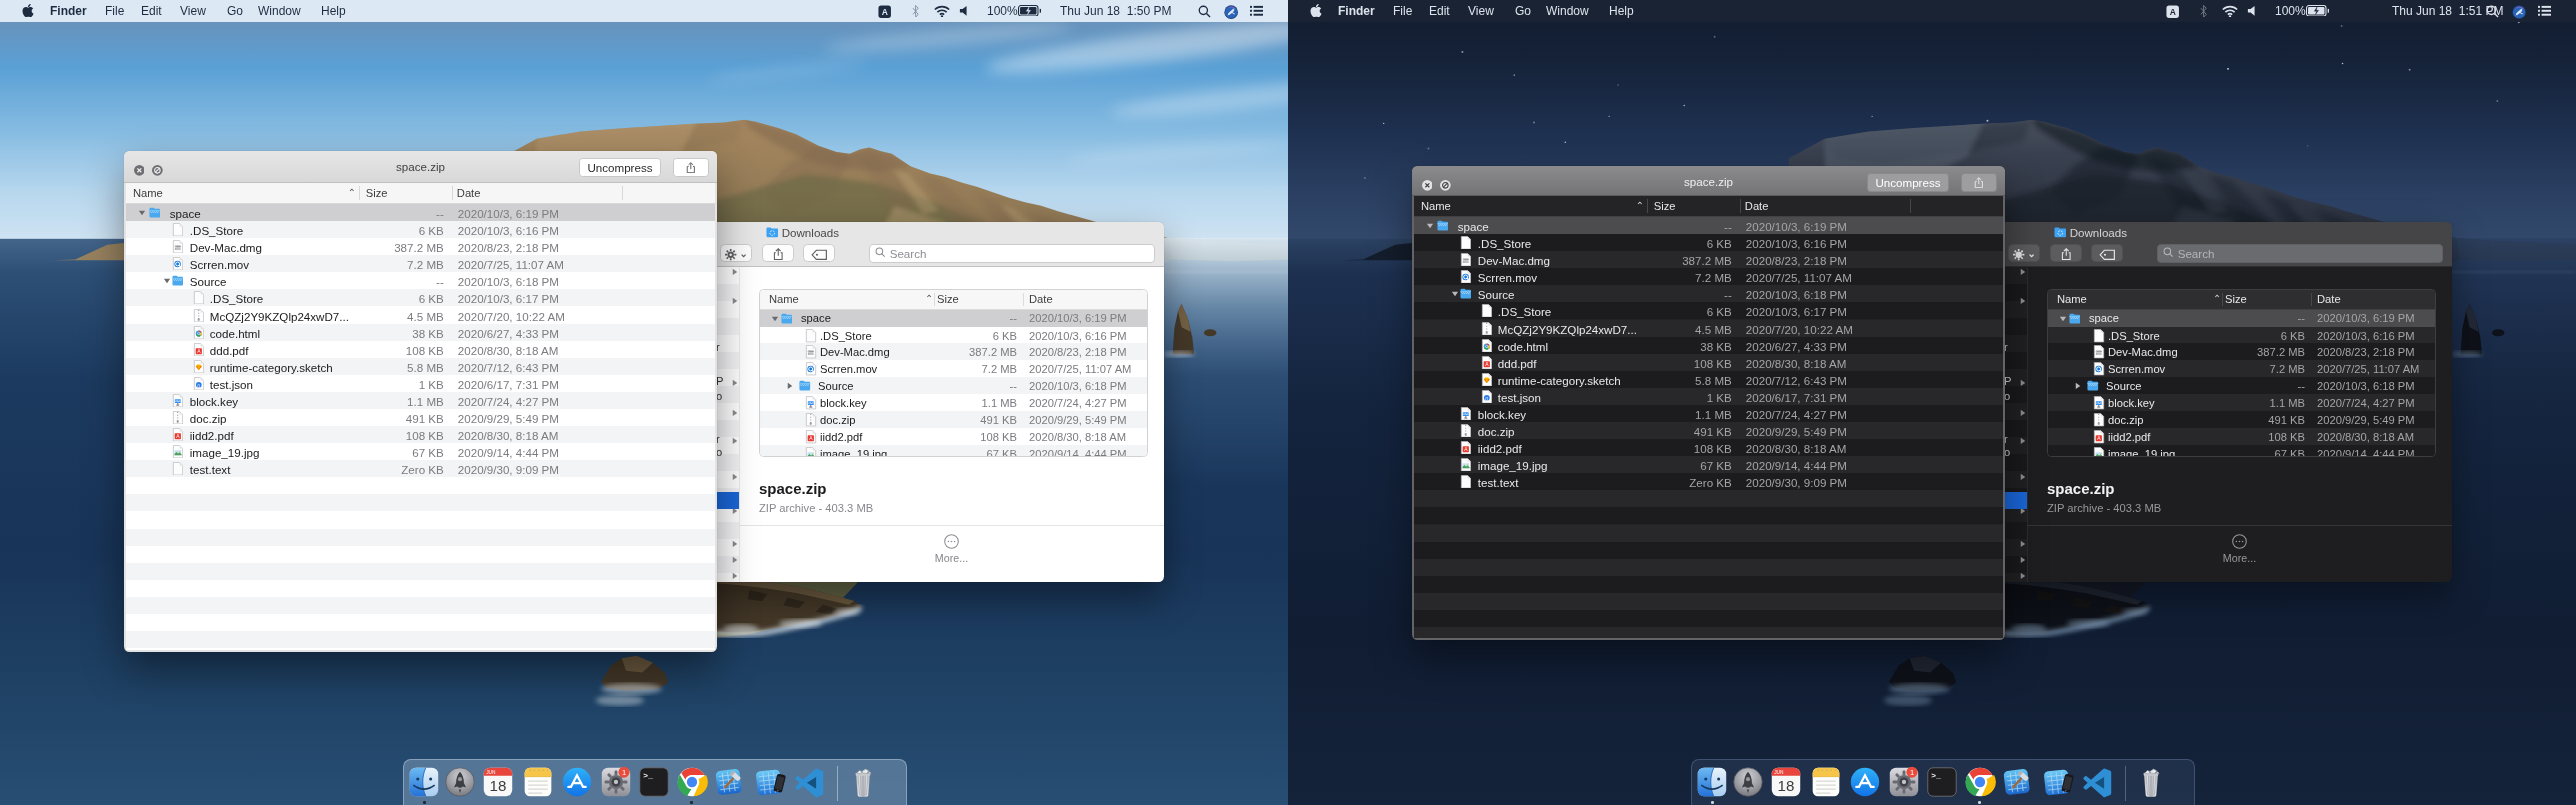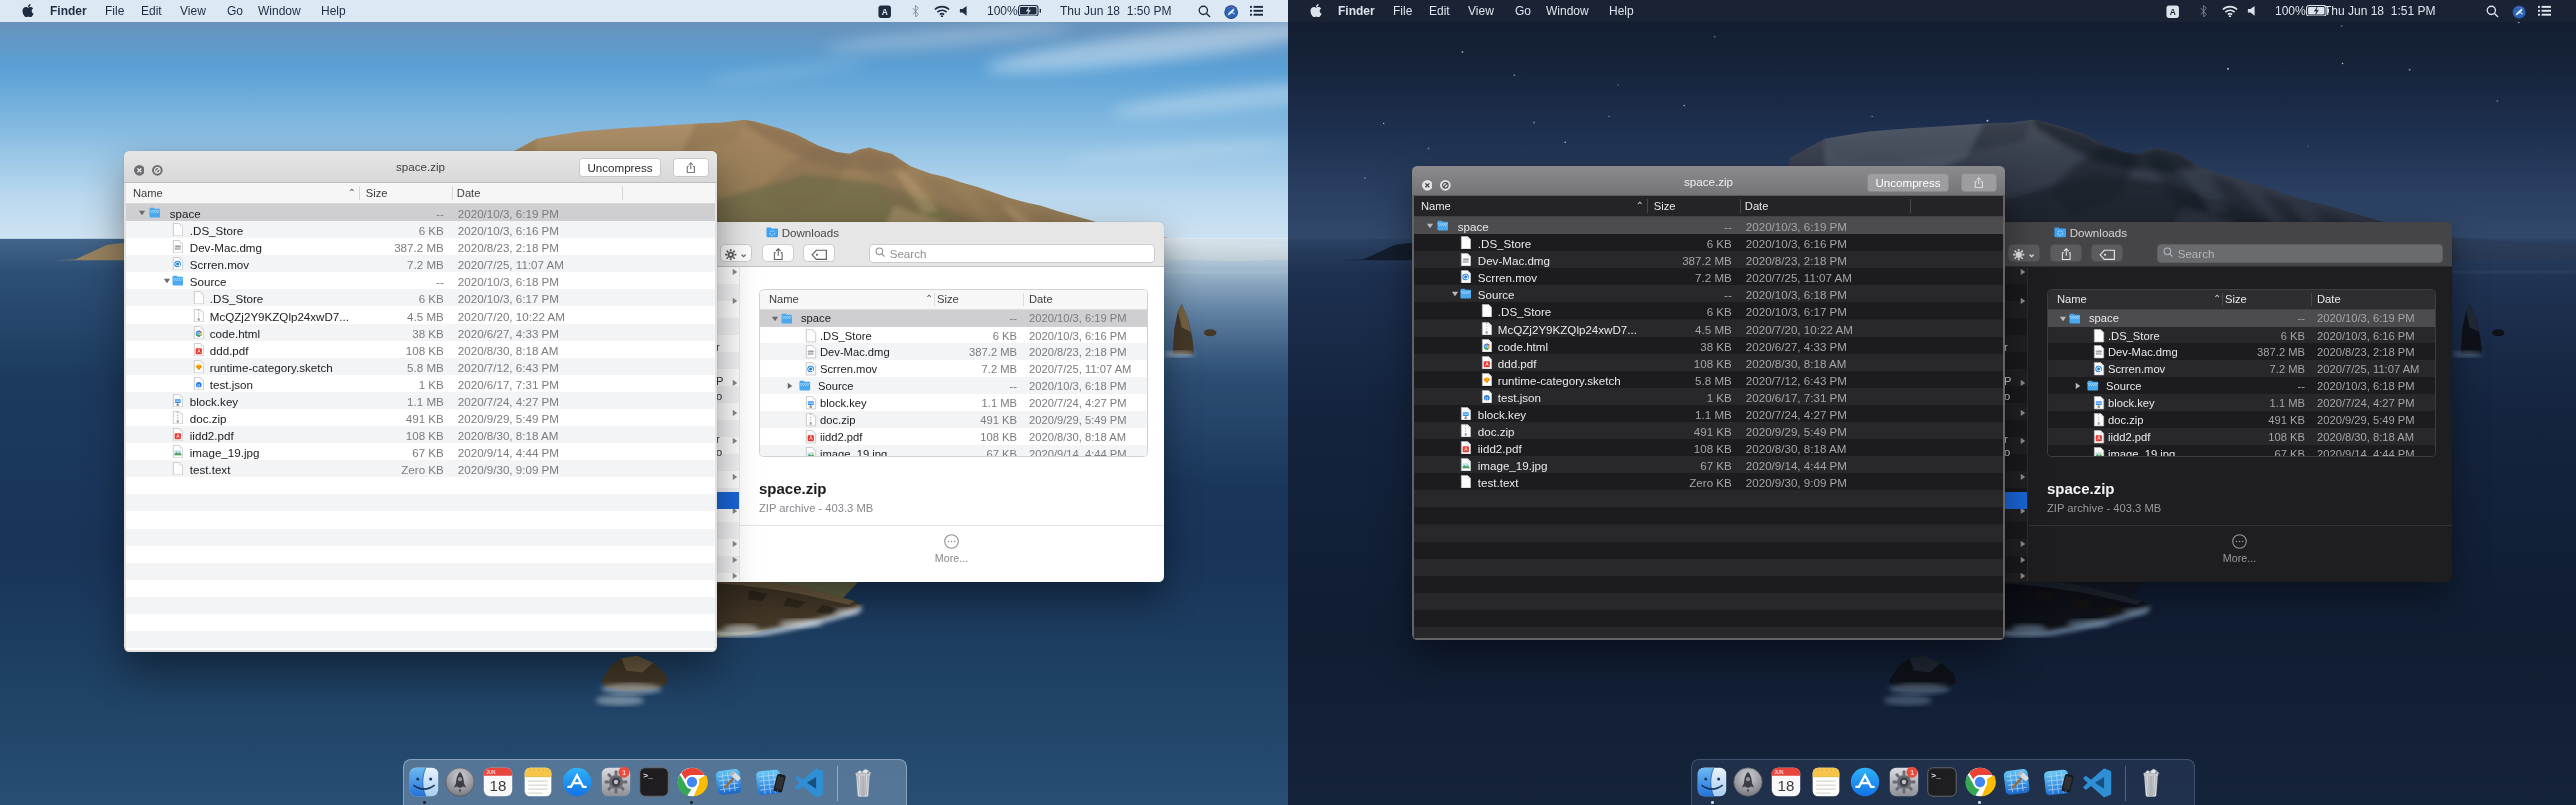--- a/index.html
+++ b/index.html
@@ -1603,21 +1603,21 @@
       <svg class="st" style="left:959px" width="11.6" height="11.6" viewBox="0 0 13 13">
         <path d="M1 4.5 h3 L8.5 1 v11 L4 8.5 H1 z" fill="#dde3ec"></path>
       </svg>
       <span class="mi sm" style="left:987px">100%</span>
       <svg class="st" style="left:1018px" width="23" height="11.6" viewBox="0 0 26 13">
         <rect x="0.6" y="0.6" width="22" height="11.8" rx="2.6" fill="none" stroke="#dde3ec" stroke-width="1.2"></rect>
         <rect x="2.3" y="2.3" width="18.6" height="8.4" rx="1.4" fill="#dde3ec"></rect>
         <path d="M24.5 4.2 v4.6 a2.2 2.2 0 0 0 0-4.6" fill="#dde3ec"></path>
         <path d="M12.6 2 L9.4 7 h2.6 l-1.4 4 3.6-5 h-2.6 z" fill="#1a2334" stroke="#1a2334" stroke-width="0.4"></path>
       </svg>
-      <span class="mi sm" style="left:1036px">Thu Jun 18&nbsp;&nbsp;1:51 PM</span>
+      <span class="mi sm" style="left:1104px">Thu Jun 18&nbsp;&nbsp;1:51 PM</span>
       <svg class="st" style="left:1198px" width="13.4" height="13.4" viewBox="0 0 15 15">
         <circle cx="6" cy="6" r="4.6" fill="none" stroke="#dde3ec" stroke-width="1.5"></circle>
         <path d="M9.5 9.5 l4 4" stroke="#dde3ec" stroke-width="1.5"></path>
       </svg>
       <svg class="st" style="left:1224px" width="14.3" height="14.3" viewBox="0 0 16 16">
         <circle cx="8" cy="8" r="7.6" fill="#1b3c6e"></circle>
         <circle cx="8" cy="8" r="6.9" fill="#2a63b8"></circle>
         <path d="M3 5 a7 7 0 0 1 10 -0.5 a6 6 0 0 0 -10 0.5" fill="#d557c8"></path>
         <ellipse cx="8" cy="8" rx="4.5" ry="1.4" fill="#cfe3f5" transform="rotate(-40 8 8)"></ellipse>
         <path d="M8 8 l3-4 M8 8 l-3.5 3.5 M8 8 l4 2" stroke="#e8f2fc" stroke-width="1.1"></path>

